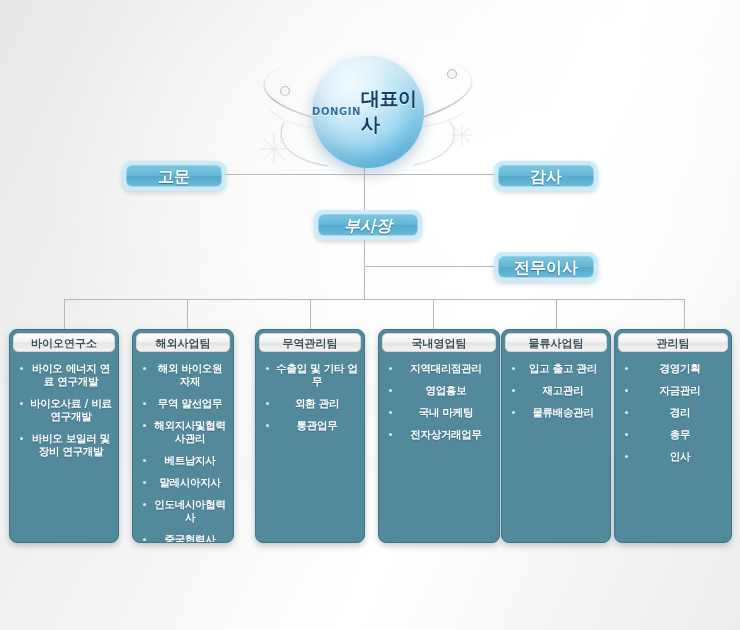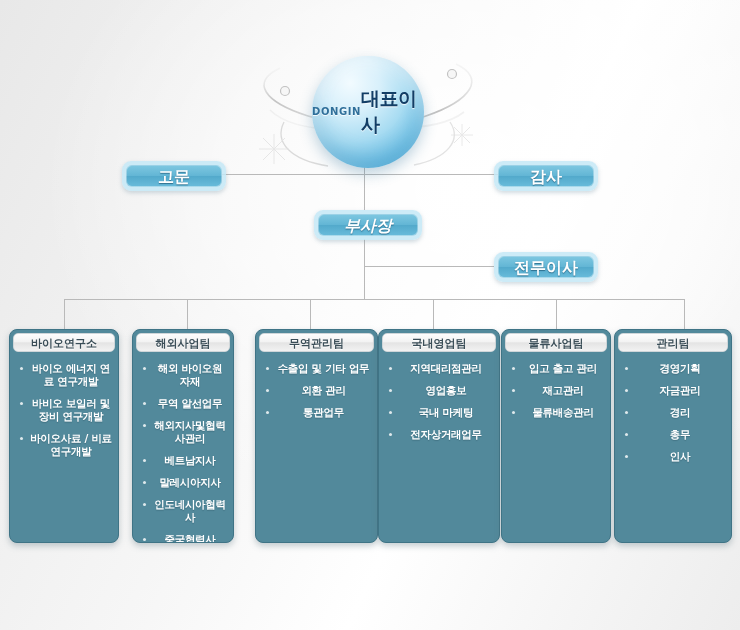--- a/index.html
+++ b/index.html
@@ -234,40 +234,40 @@
   </div>
 
   <div class="pill" style="left:494px; top:252px; width:96px;">
     <div class="pill-inner">전무이사</div>
   </div>
 
   <div class="dept" style="left:9px; width:110px;">
     <div class="dept-head">바이오연구소</div>
     <ul class="dept-list">
       <li>바이오 에너지 연료 연구개발</li>
+      <li>바이오사료 / 비료 연구개발</li>
       <li>바비오 보일러 및 장비 연구개발</li>
-      <li>바이오사료 / 비료 연구개발</li>
     </ul>
   </div>
 
   <div class="dept" style="left:132px; width:102px;">
     <div class="dept-head">해외사업팀</div>
     <ul class="dept-list">
       <li>해외 바이오원자재</li>
       <li>무역 알선업무</li>
       <li>해외지사및협력사관리</li>
       <li>베트남지사</li>
       <li>말레시아지사</li>
       <li>인도네시아협력사</li>
       <li>중국협력사</li>
       <li>러시아 지사</li>
     </ul>
   </div>
 
-  <div class="dept" style="left:255px; width:123px;">
+  <div class="dept" style="left:255px; width:110px;">
     <div class="dept-head">무역관리팀</div>
     <ul class="dept-list">
       <li>수출입 및 기타 업무</li>
       <li>외환 관리</li>
       <li>통관업무</li>
     </ul>
   </div>
 
   <div class="dept" style="left:378px; width:122px;">
     <div class="dept-head">국내영업팀</div>

